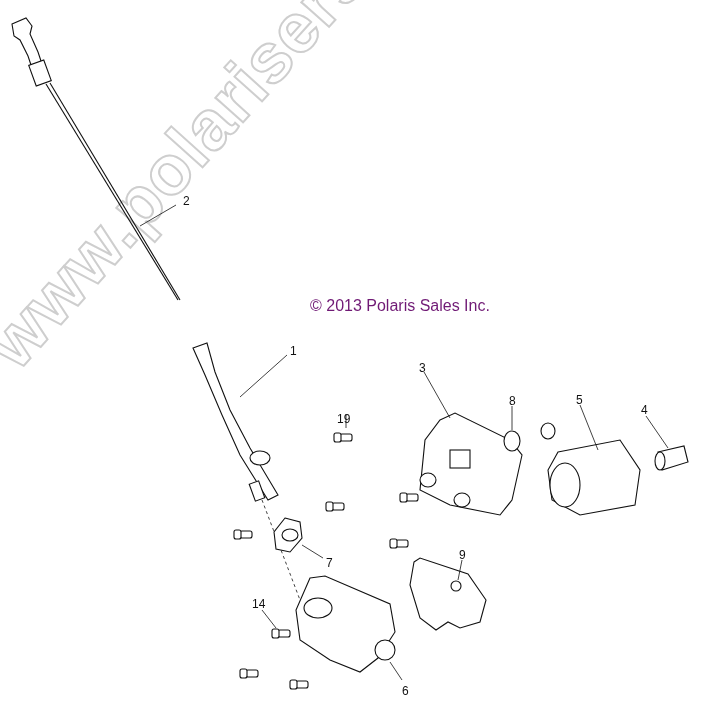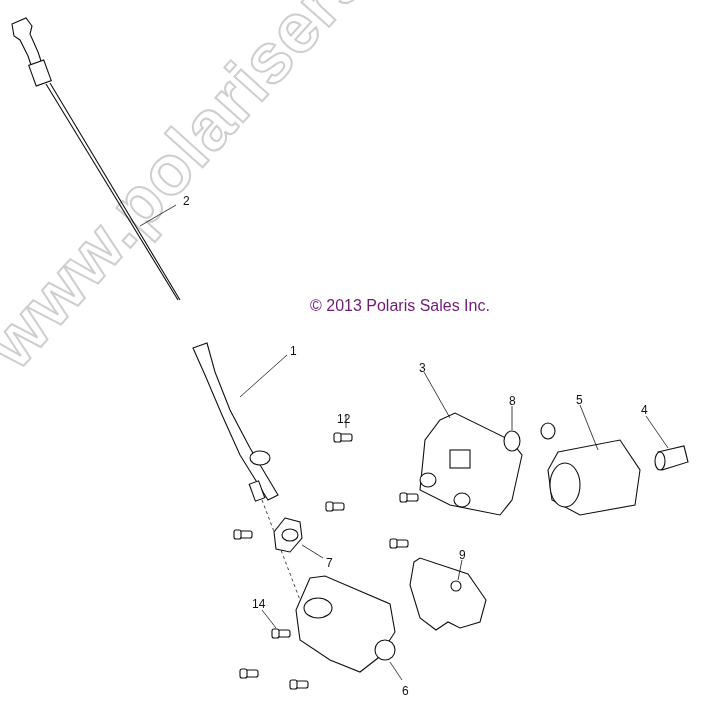--- a/index.html
+++ b/index.html
@@ -124,14 +124,14 @@
   <div class="callout" style="left:290px;top:345px">1</div>
   <div class="callout" style="left:183px;top:195px">2</div>
   <div class="callout" style="left:419px;top:362px">3</div>
   <div class="callout" style="left:641px;top:404px">4</div>
   <div class="callout" style="left:576px;top:394px">5</div>
   <div class="callout" style="left:402px;top:685px">6</div>
   <div class="callout" style="left:326px;top:557px">7</div>
   <div class="callout" style="left:509px;top:395px">8</div>
   <div class="callout" style="left:459px;top:549px">9</div>
   <div class="callout" style="left:252px;top:598px">14</div>
-  <div class="callout" style="left:337px;top:413px">12</div>
+  <div class="callout" style="left:337px;top:413px">19</div>
 </div>
 
 </body></html>

